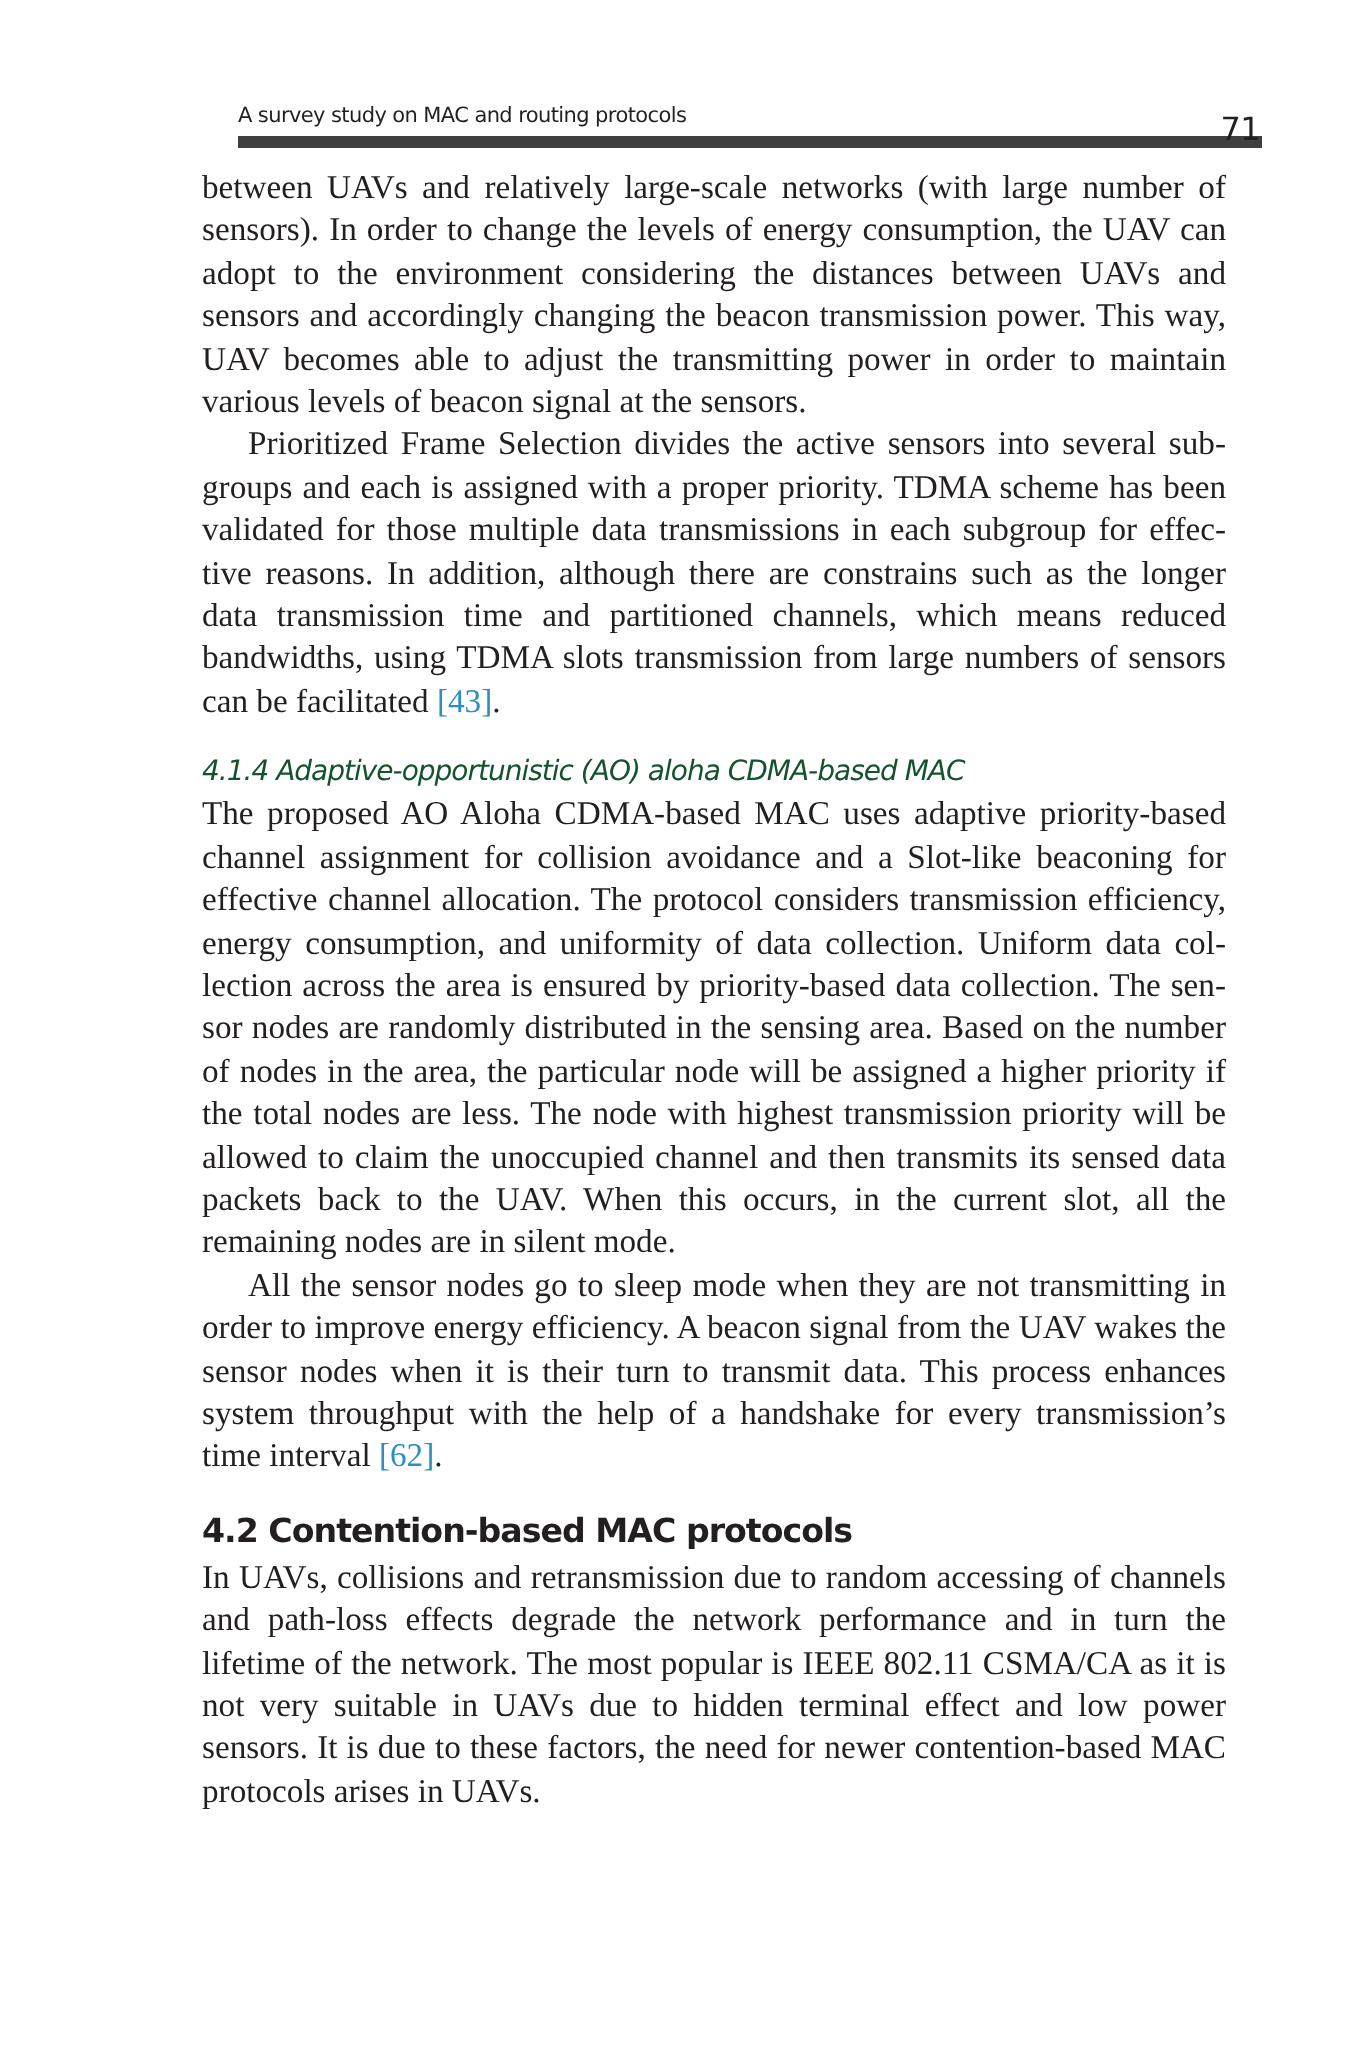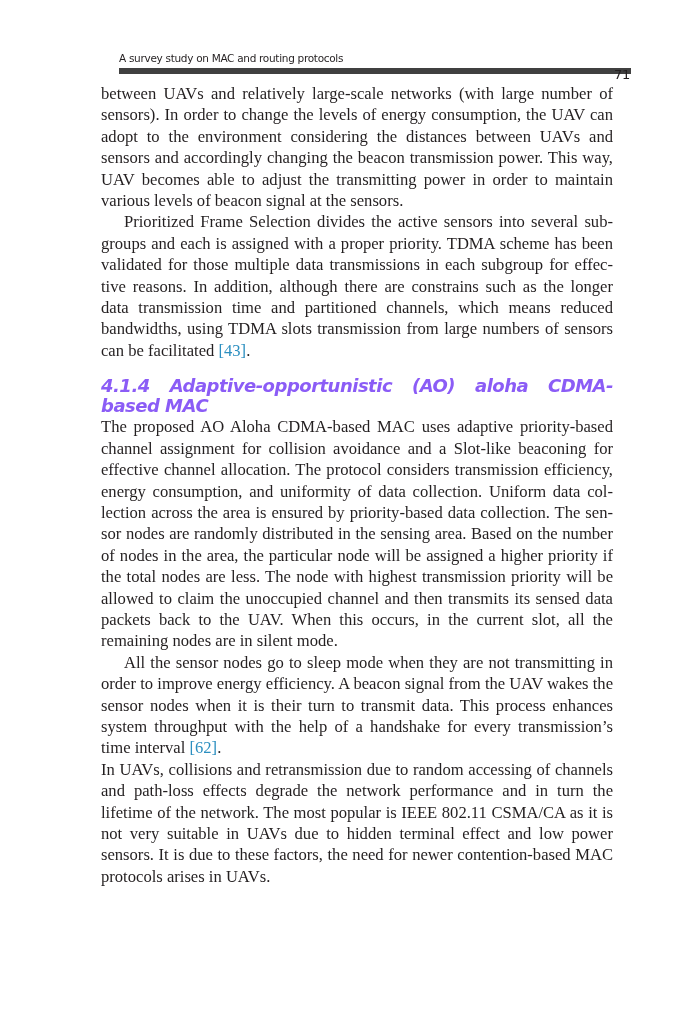--- a/index.html
+++ b/index.html
@@ -34,22 +34,22 @@
       margin-left: 18px;
     }
     .running-head .title {
       position: absolute;
       left: 0;
       top: 1px;
     }
     .running-head .folio {
       position: absolute;
       right: 1px;
-      top: 16px;
-      font-size: 13px;
+      top: 4px;
+      font-size: 16px;
     }
     .body-text {
       position: absolute;
       top: 83px;
       left: 0;
       width: 512px;
       font-family: "Liberation Serif", serif;
       font-size: 16.6px;
       line-height: 21.4px;
       text-align: justify;
@@ -60,27 +60,27 @@
     }
     .body-text p.indent {
       text-indent: 23px;
     }
     .cite {
       color: #2c8fc0;
       margin-top: 10px;
     }
     h3.subsection {
       font-family: "DejaVu Sans", sans-serif;
-      font-weight: bold;
+      font-weight: normal;
       font-style: italic;
-      font-size: 18px;
+      font-size: 14px;
       letter-spacing: -0.5px;
       line-height: 20px;
       margin: 15px 0 0 0;
-      color: #8b5cf6;
+      color: #14532d;
     }
     h2.section {
       font-family: "DejaVu Sans", sans-serif;
       font-weight: bold;
       font-size: 16.6px;
       letter-spacing: -0.5px;
       line-height: 22px;
       margin: 16px 0 1px 0;
       color: #231f20;
     }
@@ -100,17 +100,18 @@
     <p><span>between UAVs and relatively large-scale networks (with large number of sensors). In order to change the levels of energy consumption, the UAV can adopt to the environment considering the distances between UAVs and sensors and accordingly changing the beacon transmission power. This way, UAV becomes able to adjust the transmitting power in order to maintain various levels of beacon signal at the sensors.</span></p>
 
     <p class="indent"><span>Prioritized Frame Selection divides the active sensors into several sub­groups and each is assigned with a proper priority. TDMA scheme has been validated for those multiple data transmissions in each subgroup for effec­tive reasons. In addition, although there are constrains such as the longer data transmission time and partitioned channels, which means reduced bandwidths, using TDMA slots transmission from large numbers of sensors can be facilitated </span><a class="cite">[43]</a><span>.</span></p>
 
     <h3 class="subsection">4.1.4  Adaptive-opportunistic (AO) aloha CDMA-based MAC</h3>
 
     <p><span>The proposed AO Aloha CDMA-based MAC uses adaptive priority-based channel assignment for collision avoidance and a Slot-like beaconing for effective channel allocation. The protocol considers transmission efficiency, energy consumption, and uniformity of data collection. Uniform data col­lection across the area is ensured by priority-based data collection. The sen­sor nodes are randomly distributed in the sensing area. Based on the number of nodes in the area, the particular node will be assigned a higher priority if the total nodes are less. The node with highest transmission priority will be allowed to claim the unoccupied channel and then transmits its sensed data packets back to the UAV. When this occurs, in the current slot, all the remaining nodes are in silent mode.</span></p>
 
     <p class="indent"><span>All the sensor nodes go to sleep mode when they are not transmit­ting in order to improve energy efficiency. A beacon signal from the UAV wakes the sensor nodes when it is their turn to transmit data. This process enhances system throughput with the help of a handshake for every trans­mission’s time interval </span><a class="cite">[62]</a><span>.</span></p>
 
+    <h2 class="section">4.2  Contention-based MAC protocols</h2>
 
     <p><span>In UAVs, collisions and retransmission due to random accessing of chan­nels and path-loss effects degrade the network performance and in turn the lifetime of the network. The most popular is IEEE 802.11 CSMA/CA as it is not very suitable in UAVs due to hidden terminal effect and low power sensors. It is due to these factors, the need for newer contention-based MAC protocols arises in UAVs.</span></p>
 
   </div>
 </div>
 
 </body></html>

